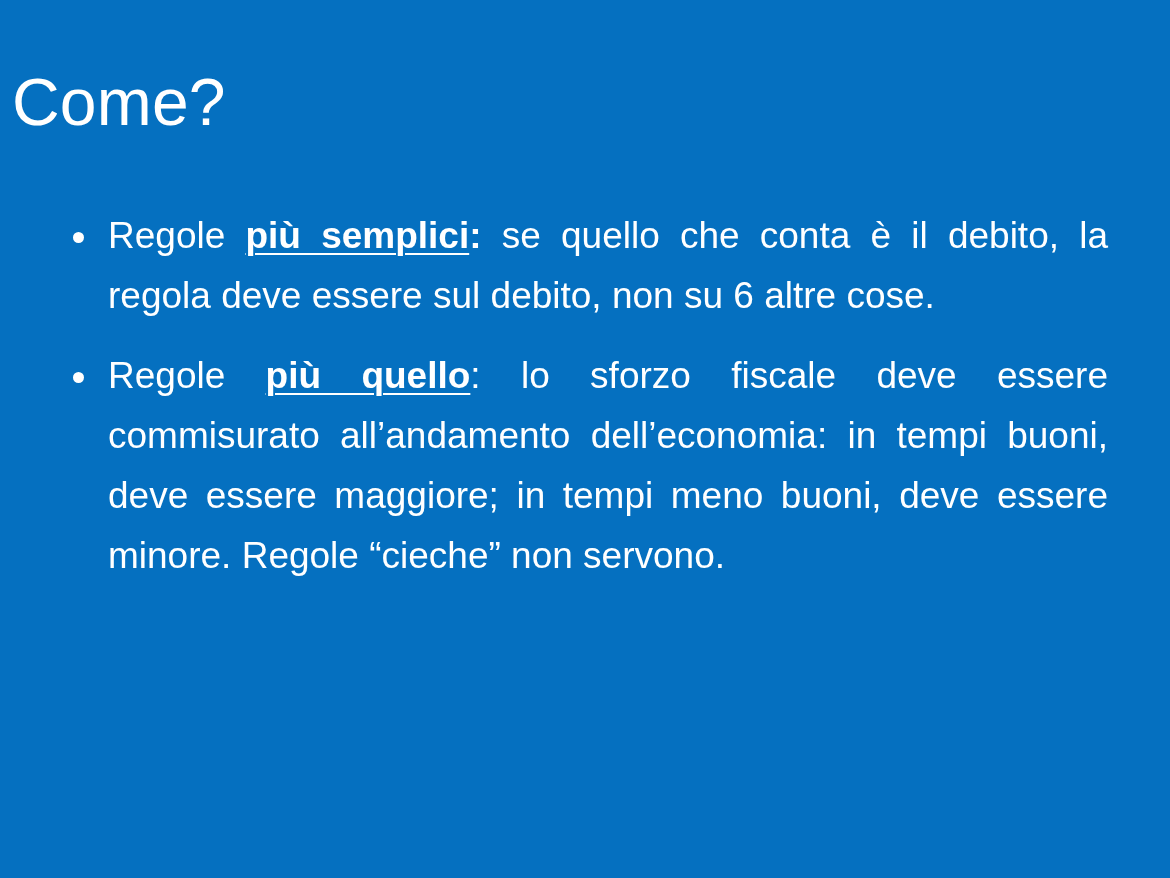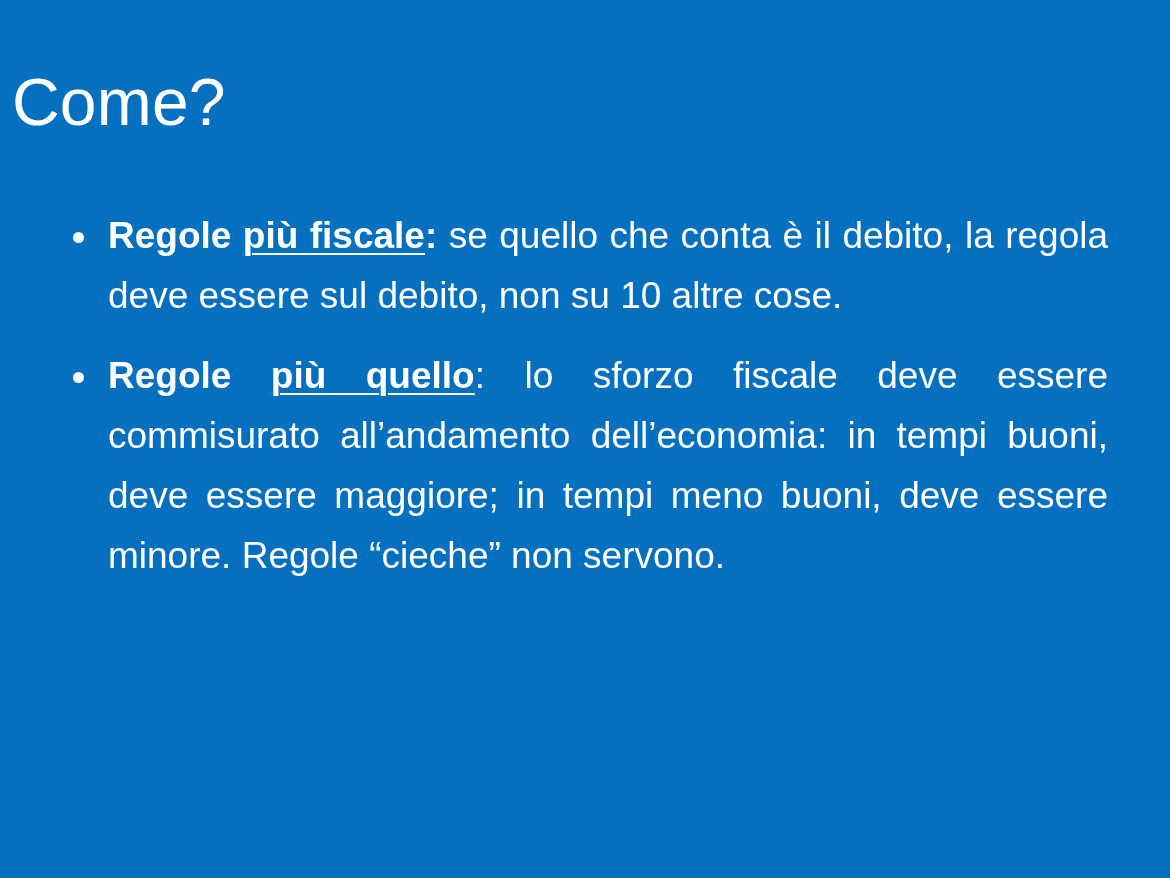--- a/index.html
+++ b/index.html
@@ -71,21 +71,21 @@
     position: absolute;
     left: 11px;
     top: 26px;
     width: 11px;
     height: 11px;
     border-radius: 50%;
     background: #ffffff;
   }
 
   .lead {
-    font-weight: 700;
+    font-weight: 400;
   }
 
   .lead-underline {
     font-weight: 700;
     text-decoration: underline;
     text-decoration-thickness: 2px;
     text-underline-offset: 5px;
   }
 
   .lead-colon-bold {
@@ -110,21 +110,21 @@
 <body>
 
 <div class="slide">
 
   <div class="slide-title">Come?</div>
 
   <div class="body-block">
 
     <div class="bullet-item">
       <span class="bullet-marker"></span>
-      <span class="lead">Regole </span><span class="lead-underline">più fiscale</span><span class="lead-colon-bold">:</span><span> se quello che conta è il debito, la regola deve essere sul debito, non su 10 altre cose.</span>
+      <span class="lead">Regole </span><span class="lead-underline">più semplici</span><span class="lead-colon-bold">:</span><span> se quello che conta è il debito, la regola deve essere sul debito, non su 6 altre cose.</span>
     </div>
 
     <div class="bullet-item">
       <span class="bullet-marker"></span>
       <span class="lead">Regole </span><span class="lead-underline">più quello</span><span class="lead-colon-thin">:</span><span> lo sforzo fiscale deve essere commisurato all’andamento dell’economia: in tempi buoni, deve essere maggiore; in tempi meno buoni, deve essere minore. Regole “cieche” non servono.</span>
     </div>
 
   </div>
 
   <div class="bottom-edge"></div>

